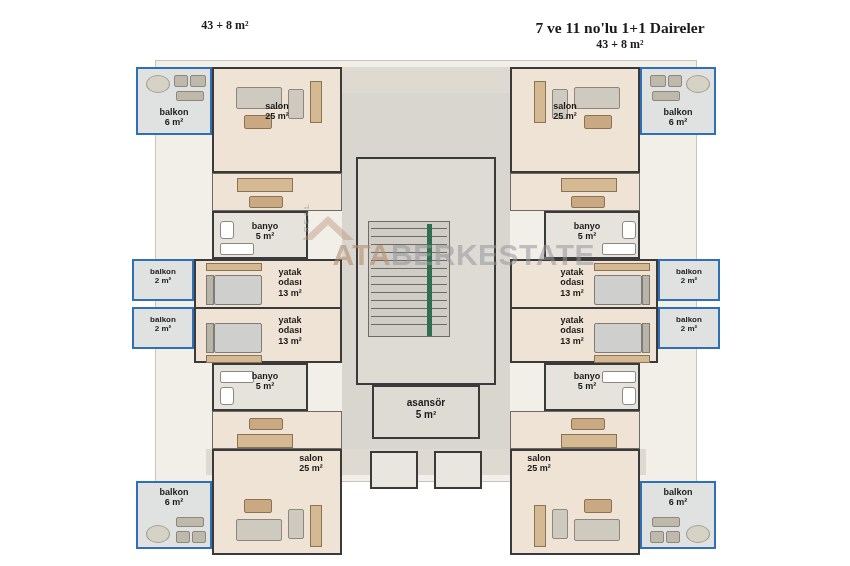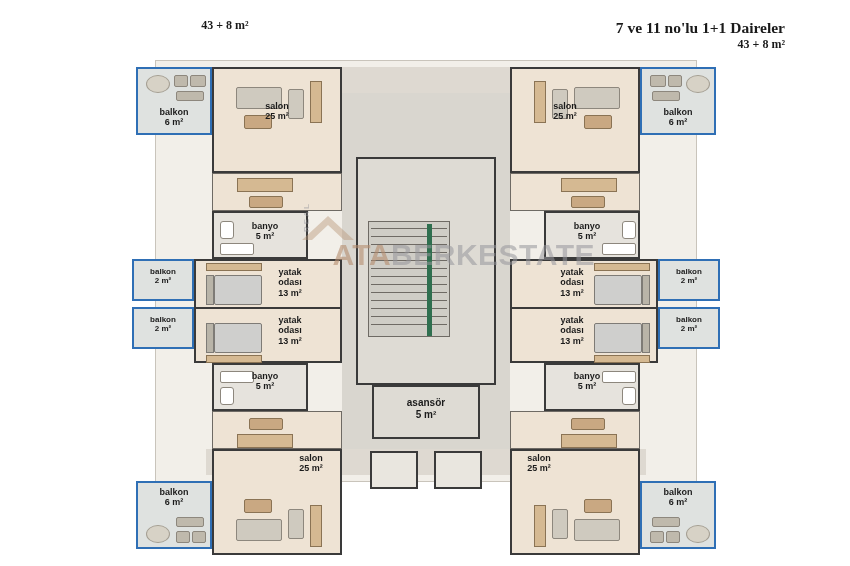--- a/index.html
+++ b/index.html
@@ -25,21 +25,21 @@
     text-align: center;
     font-family: "Liberation Serif", serif;
     font-weight: bold;
     color: #1a1a1a;
     line-height: 1.25;
     white-space: nowrap;
   }
   .caption .l1 { font-size: 15.5px; display: block; }
   .caption .l2 { font-size: 12px; display: block; }
   .cap-tl { left: 60px;  top: 18px;  width: 330px; }
-  .cap-tr { left: 455px; top: 18px;  width: 330px; text-align: right; }
+  .cap-tr { left: 455px; top: 18px;  width: 330px; }
   .cap-bl { left: 60px;  top: 495px; width: 330px; }
   .cap-br { left: 455px; top: 495px; width: 330px; }
 
   
   .plan-frame {
     position: absolute;
     left: 155px; top: 60px;
     width: 540px; height: 420px;
     background: #f2efe9;
     border: 1px solid #c9c4bb;

